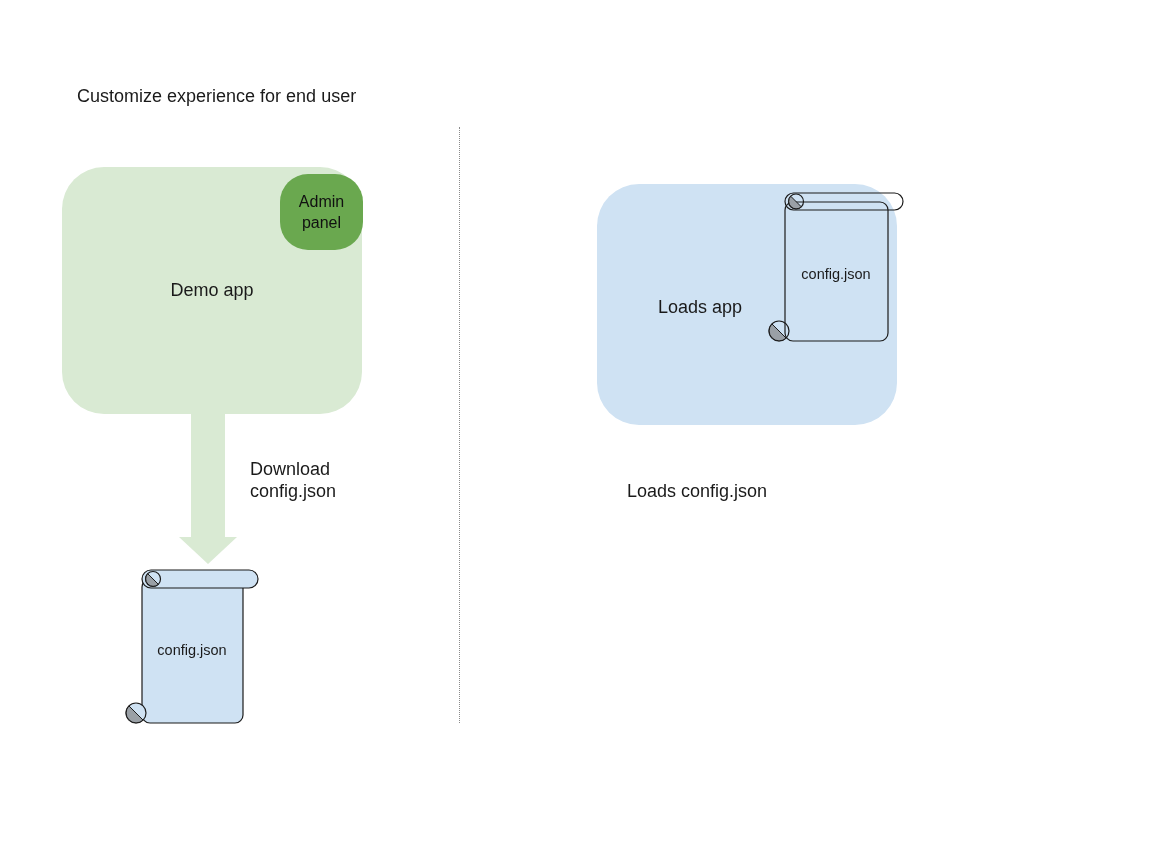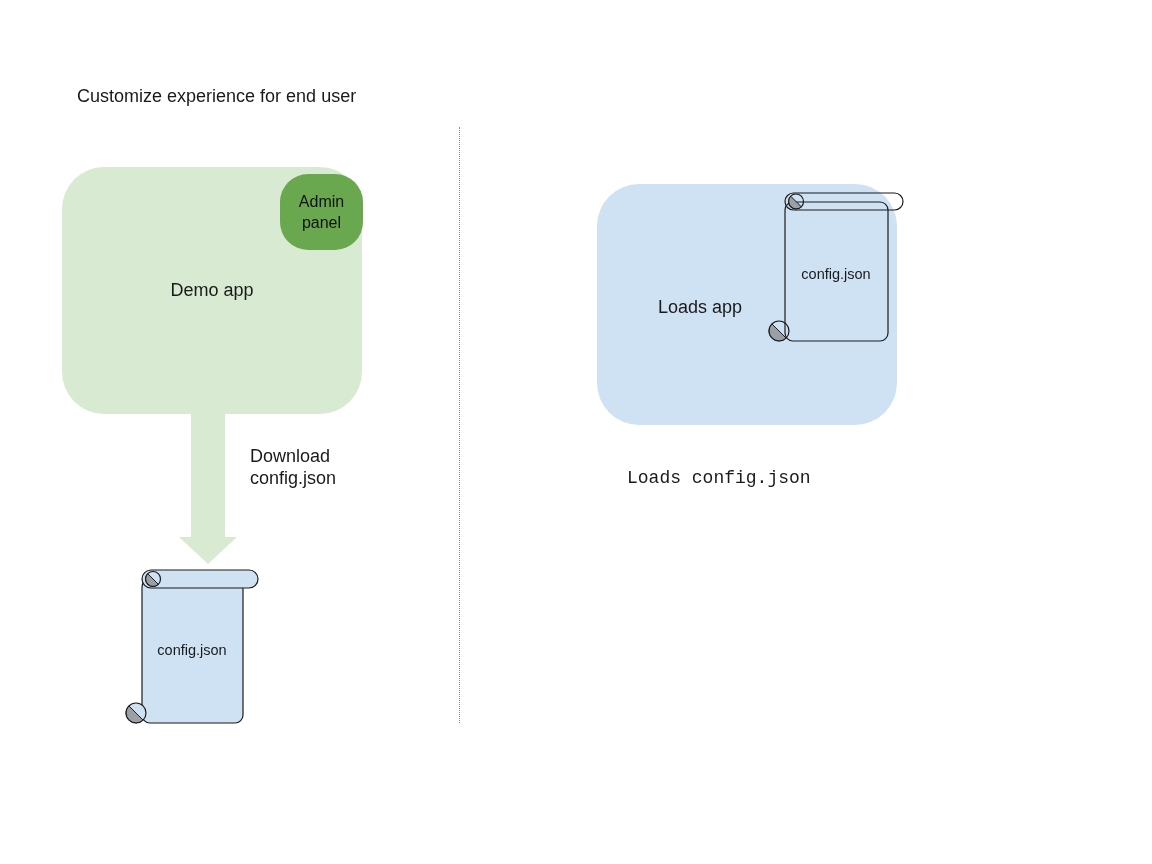--- a/index.html
+++ b/index.html
@@ -23,22 +23,22 @@
     position:absolute; left:280px; top:137px; width:83px; height:76px;
     background:#6aa84f; border-radius:28px;
     display:flex; align-items:center; justify-content:center;
     text-align:center; font-size:16px; line-height:21px; color:#111;
   }
   #admin-panel .panel-text { width:60px; }
 
   #download-arrow { position:absolute; left:170px; top:377px; }
 
   .caption { position:absolute; font-size:18px; line-height:22px; white-space:nowrap; }
-  #download-caption { left:250px; top:408px; }
-  #loads-caption    { left:627px; top:430px;font-family:Liberation Mono, monospace; }
+  #download-caption { left:250px; top:421px; }
+  #loads-caption    { left:627px; top:443px; }
 
   .scroll-svg { position:absolute; }
   #left-scroll  { left:122px; top:530px; }
   #right-scroll { left:765px; top:153px; }
   .scroll-text { font-family:"Liberation Sans", sans-serif; font-size:14.5px; fill:#1a1a1a; }
 
   #divider {
     position:absolute; left:459px; top:90px; height:596px; width:0;
     border-left:1px dotted #8a8a8a;
   }

